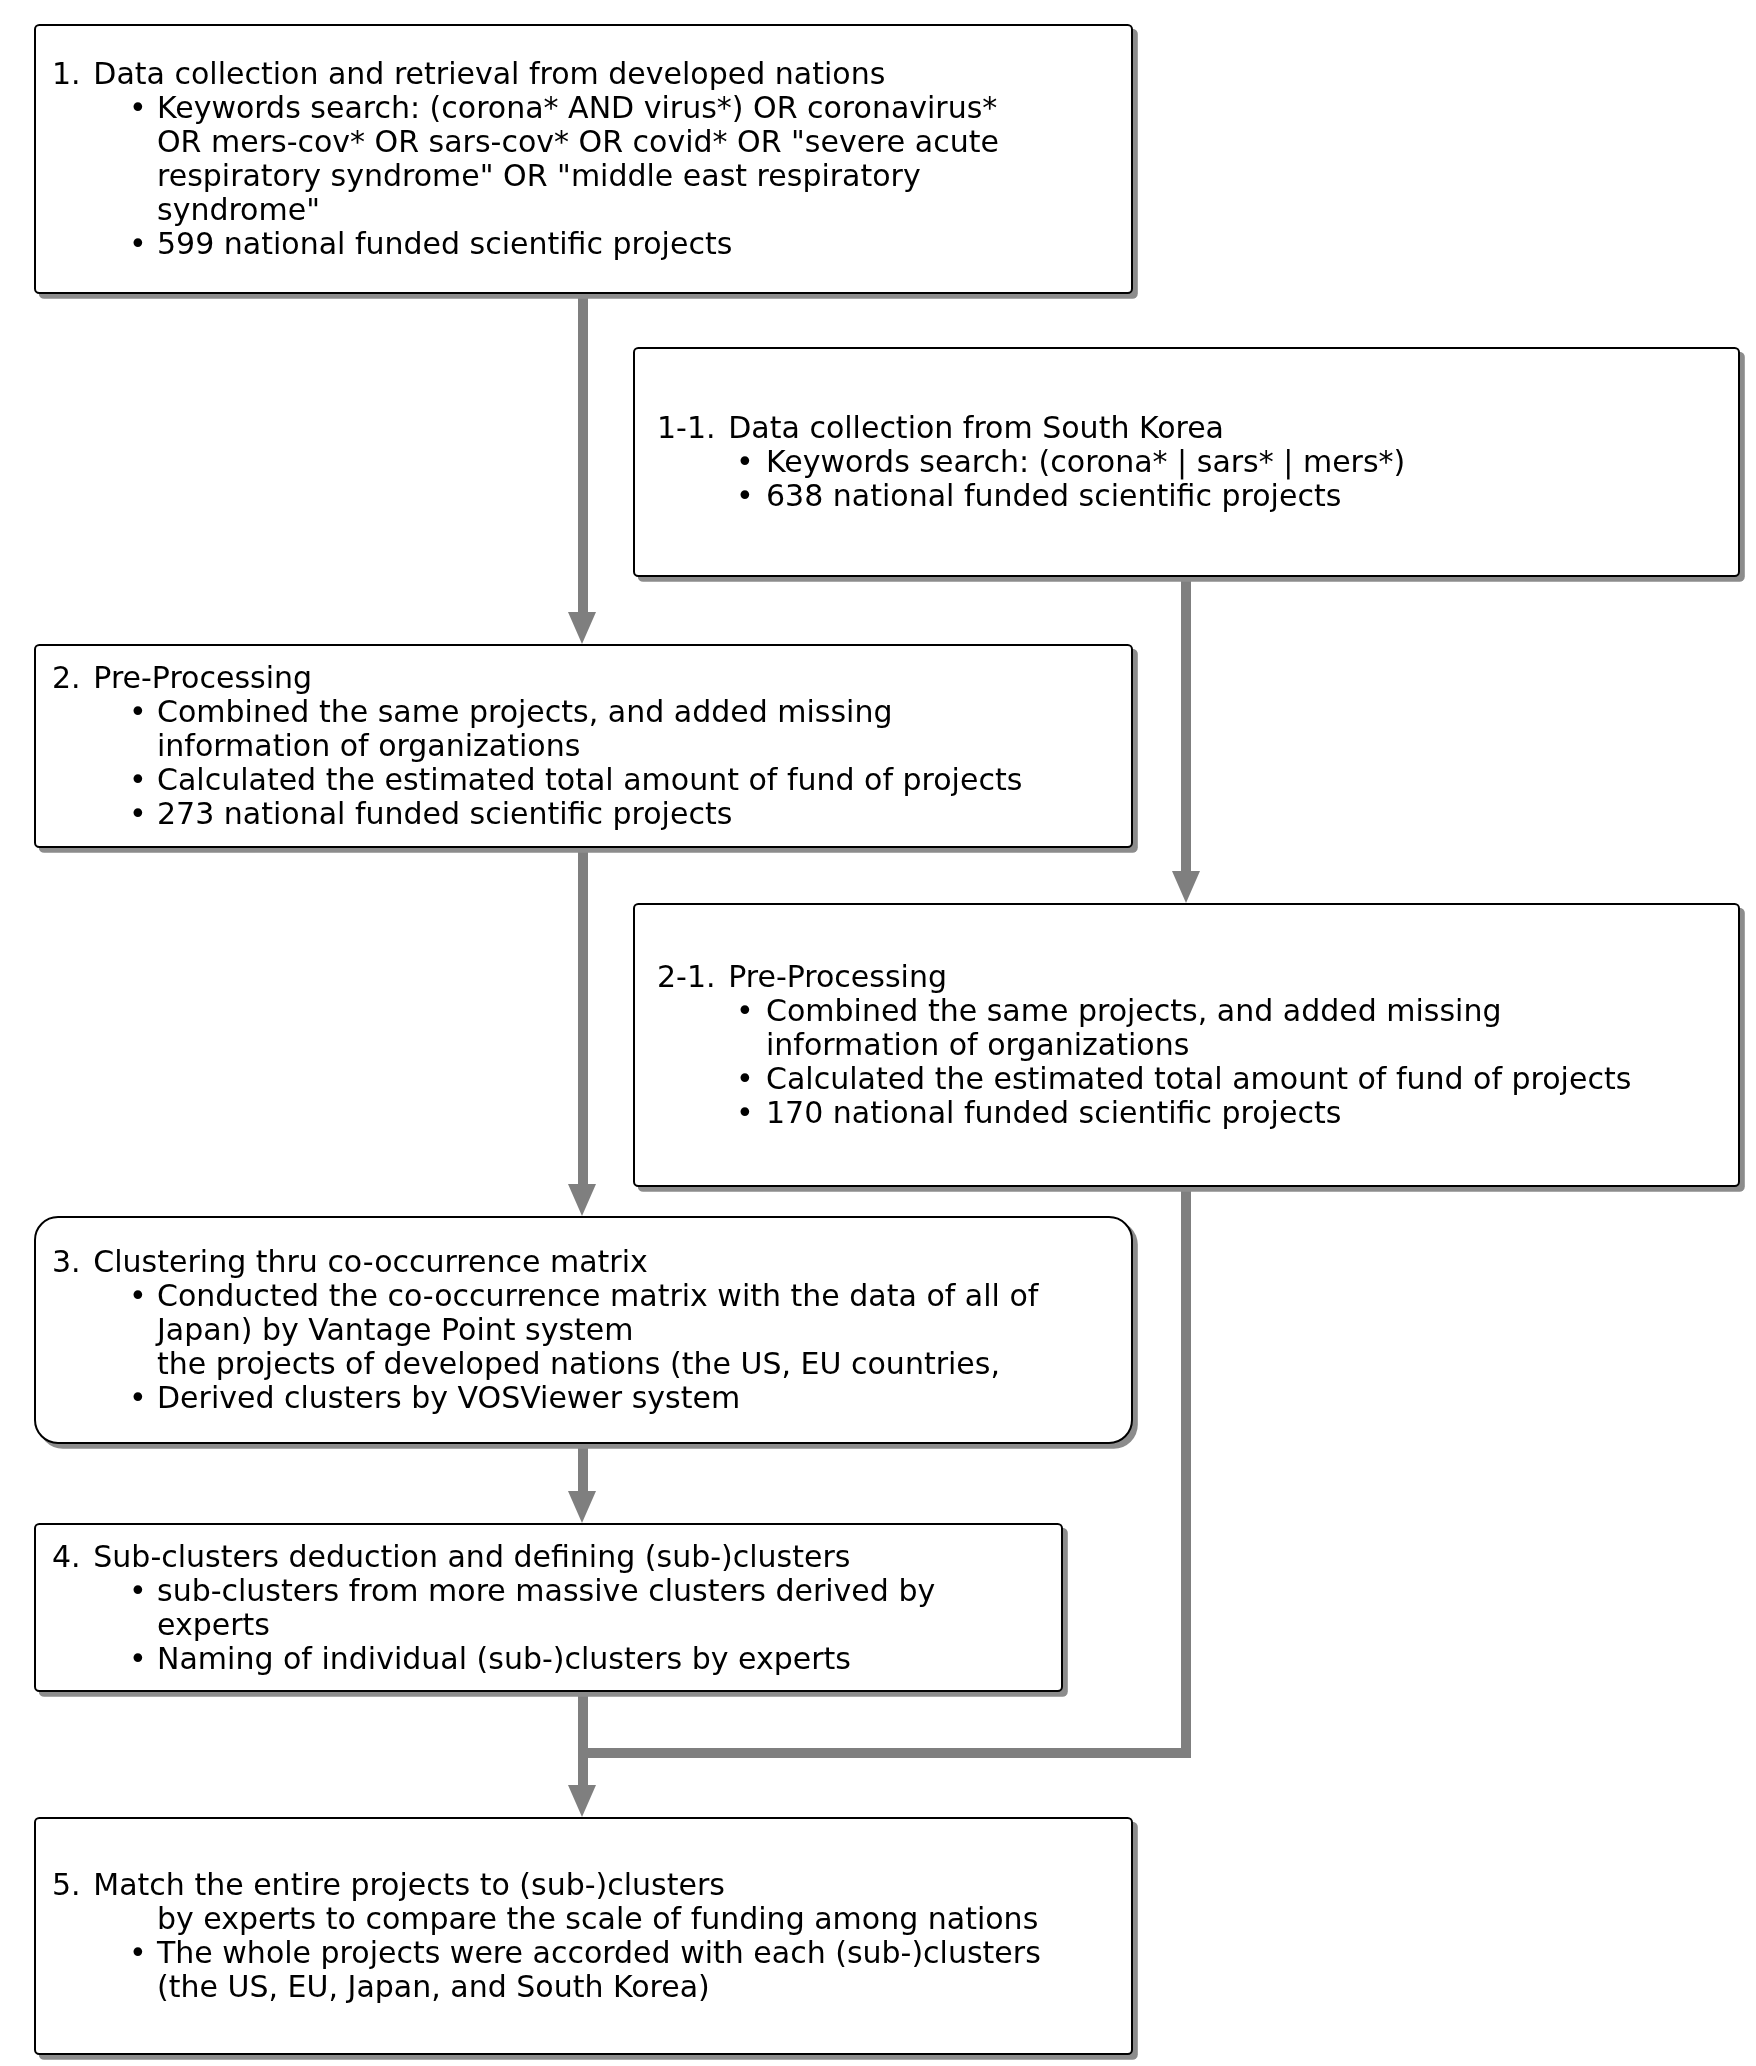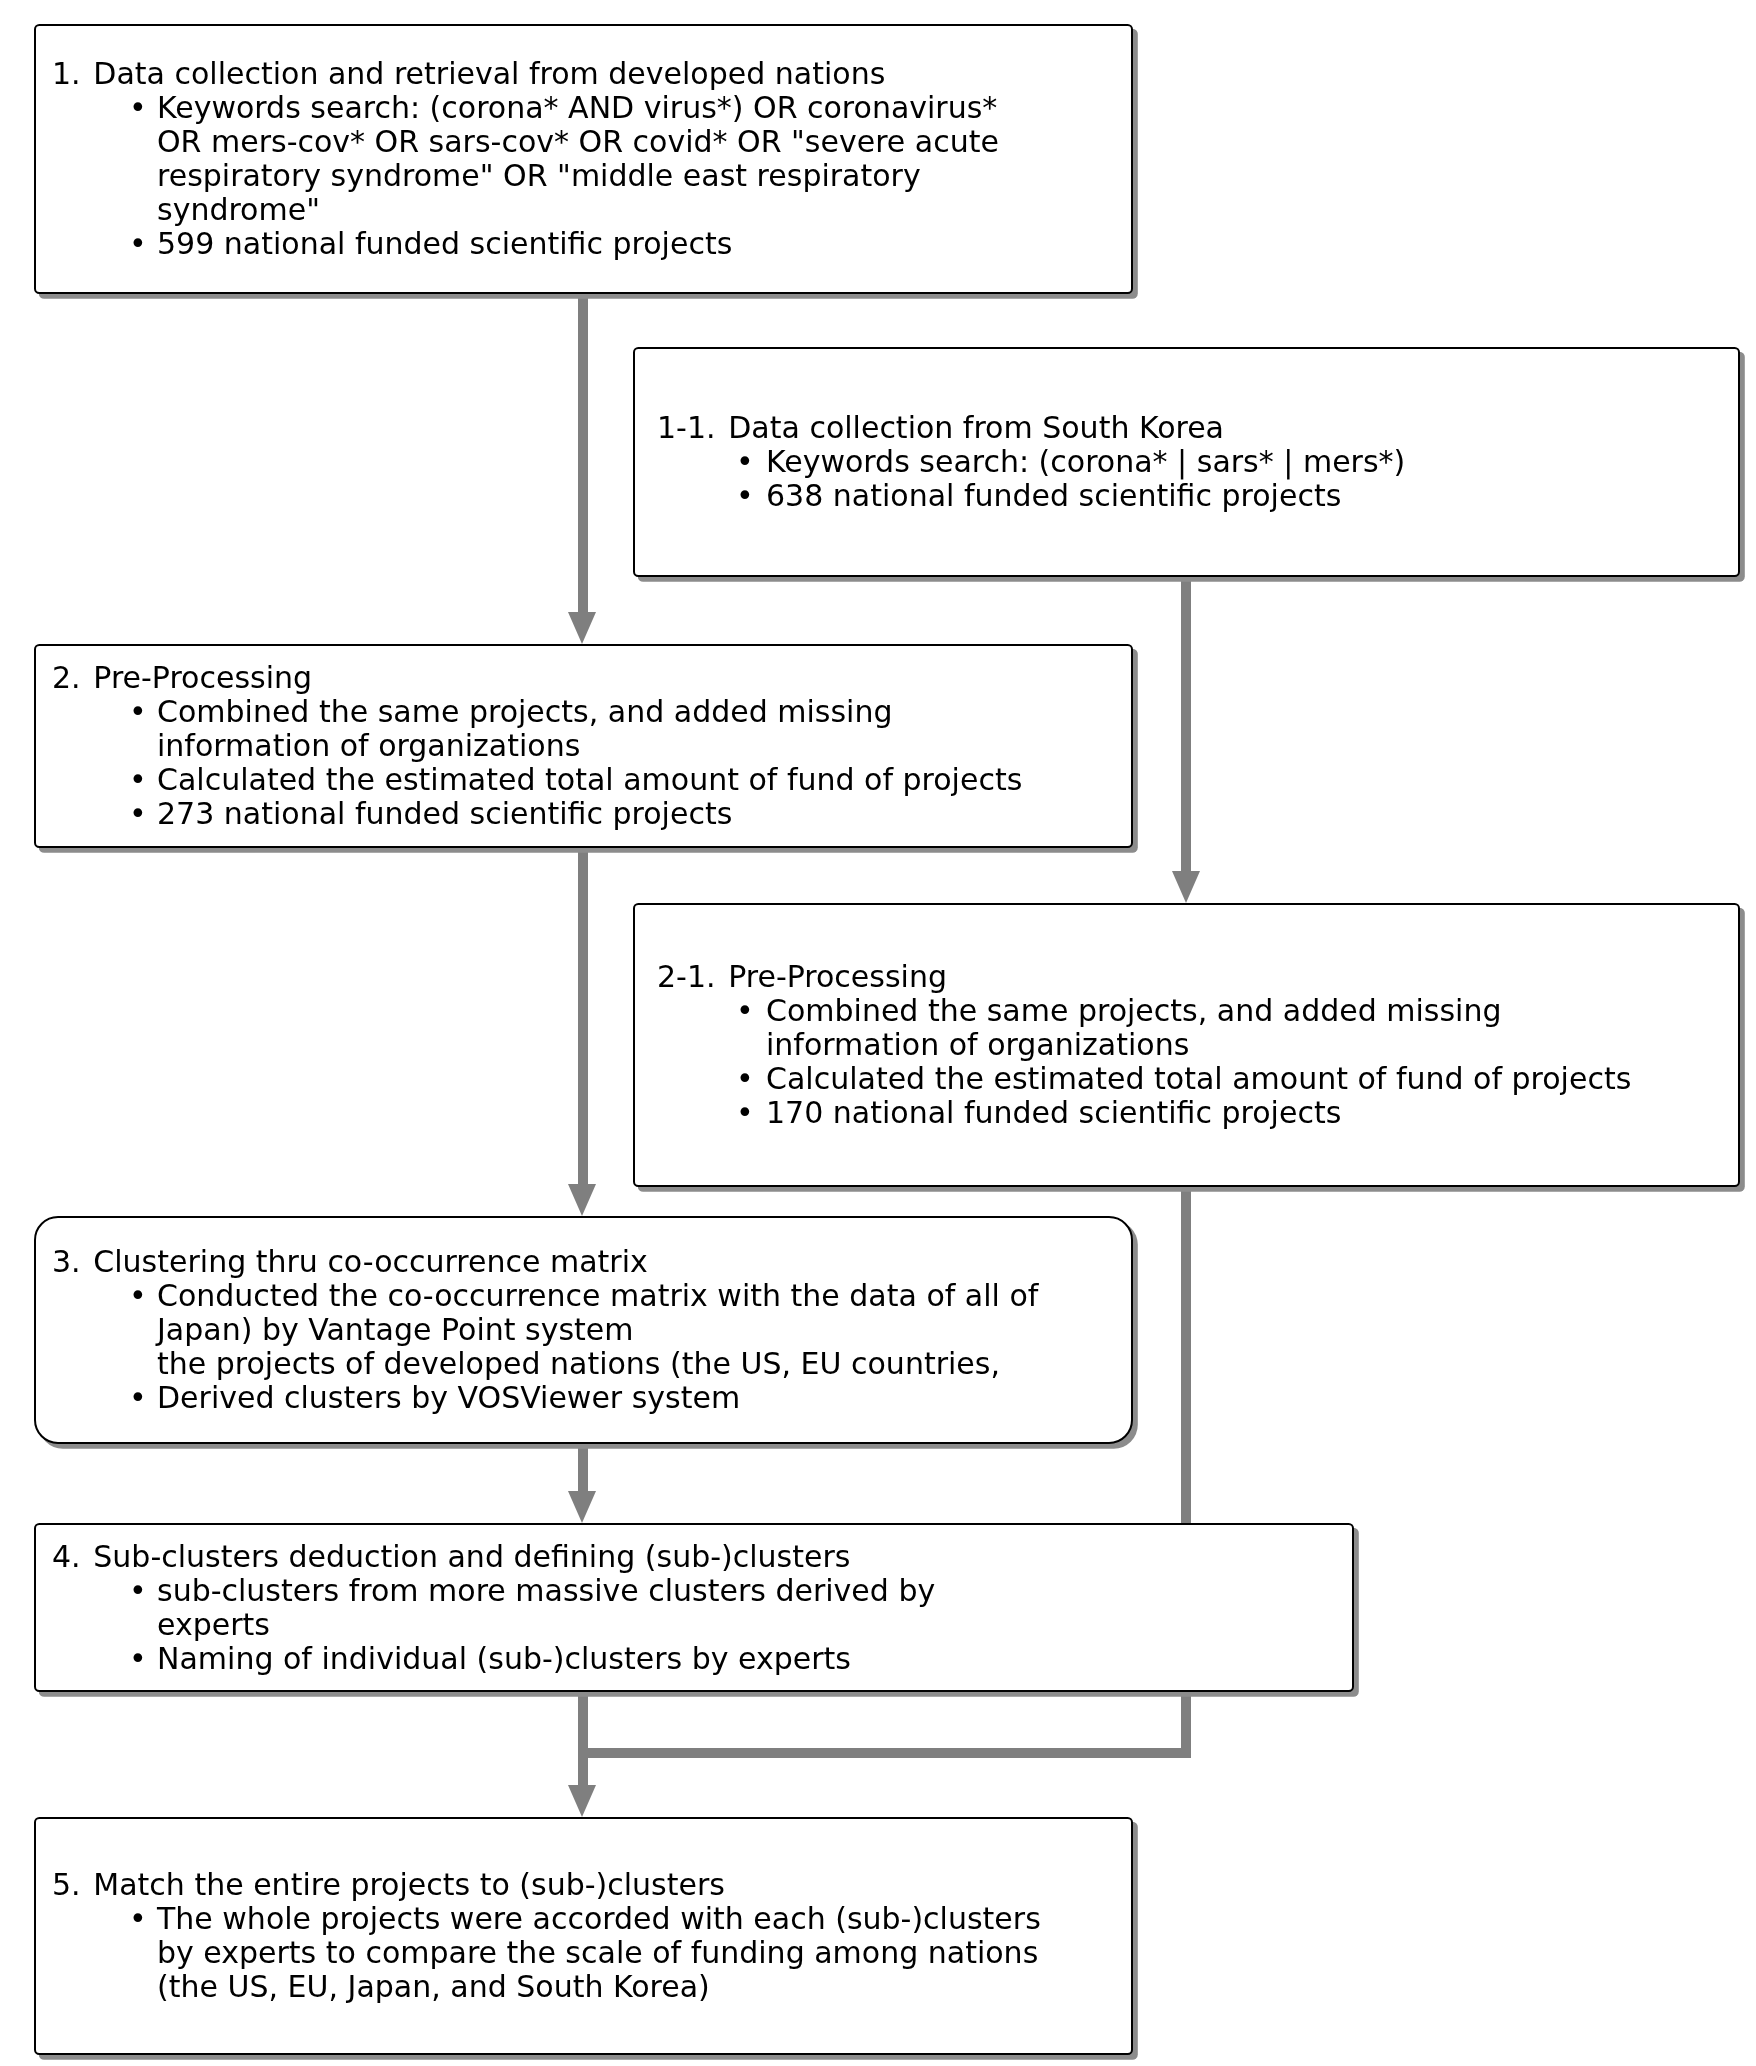--- a/index.html
+++ b/index.html
@@ -102,32 +102,32 @@
   <div class="box" style="left:34px;top:1216px;width:1099px;height:228px;border-radius:24px;">
     <div class="heading"><span class="num">3.</span><span>Clustering thru co-occurrence matrix</span></div>
     <div>
         <div class="line bl first">Conducted the co-occurrence matrix with the data of all of</div>
         <div class="line bl">Japan) by Vantage Point system</div>
         <div class="line bl">the projects of developed nations (the US, EU countries,</div>
         <div class="line bl first">Derived clusters by VOSViewer system</div>
       </div>
   </div>
 
-  <div class="box" style="left:34px;top:1523px;width:1320px;height:169px;">
+  <div class="box" style="left:34px;top:1523px;width:1029px;height:169px;">
     <div class="heading"><span class="num">4.</span><span>Sub-clusters deduction and defining (sub-)clusters</span></div>
     <div>
         <div class="line bl first">sub-clusters from more massive clusters derived by</div>
         <div class="line bl">experts</div>
         <div class="line bl first">Naming of individual (sub-)clusters by experts</div>
       </div>
   </div>
 
   <div class="box" style="left:34px;top:1817px;width:1099px;height:238px;">
     <div class="heading"><span class="num">5.</span><span>Match the entire projects to (sub-)clusters</span></div>
     <div>
+        <div class="line bl">by experts to compare the scale of funding among nations</div>
         <div class="line bl first">The whole projects were accorded with each (sub-)clusters</div>
-        <div class="line bl">by experts to compare the scale of funding among nations</div>
         <div class="line bl">(the US, EU, Japan, and South Korea)</div>
       </div>
   </div>
 
 </div>
 
 
 </body></html>

